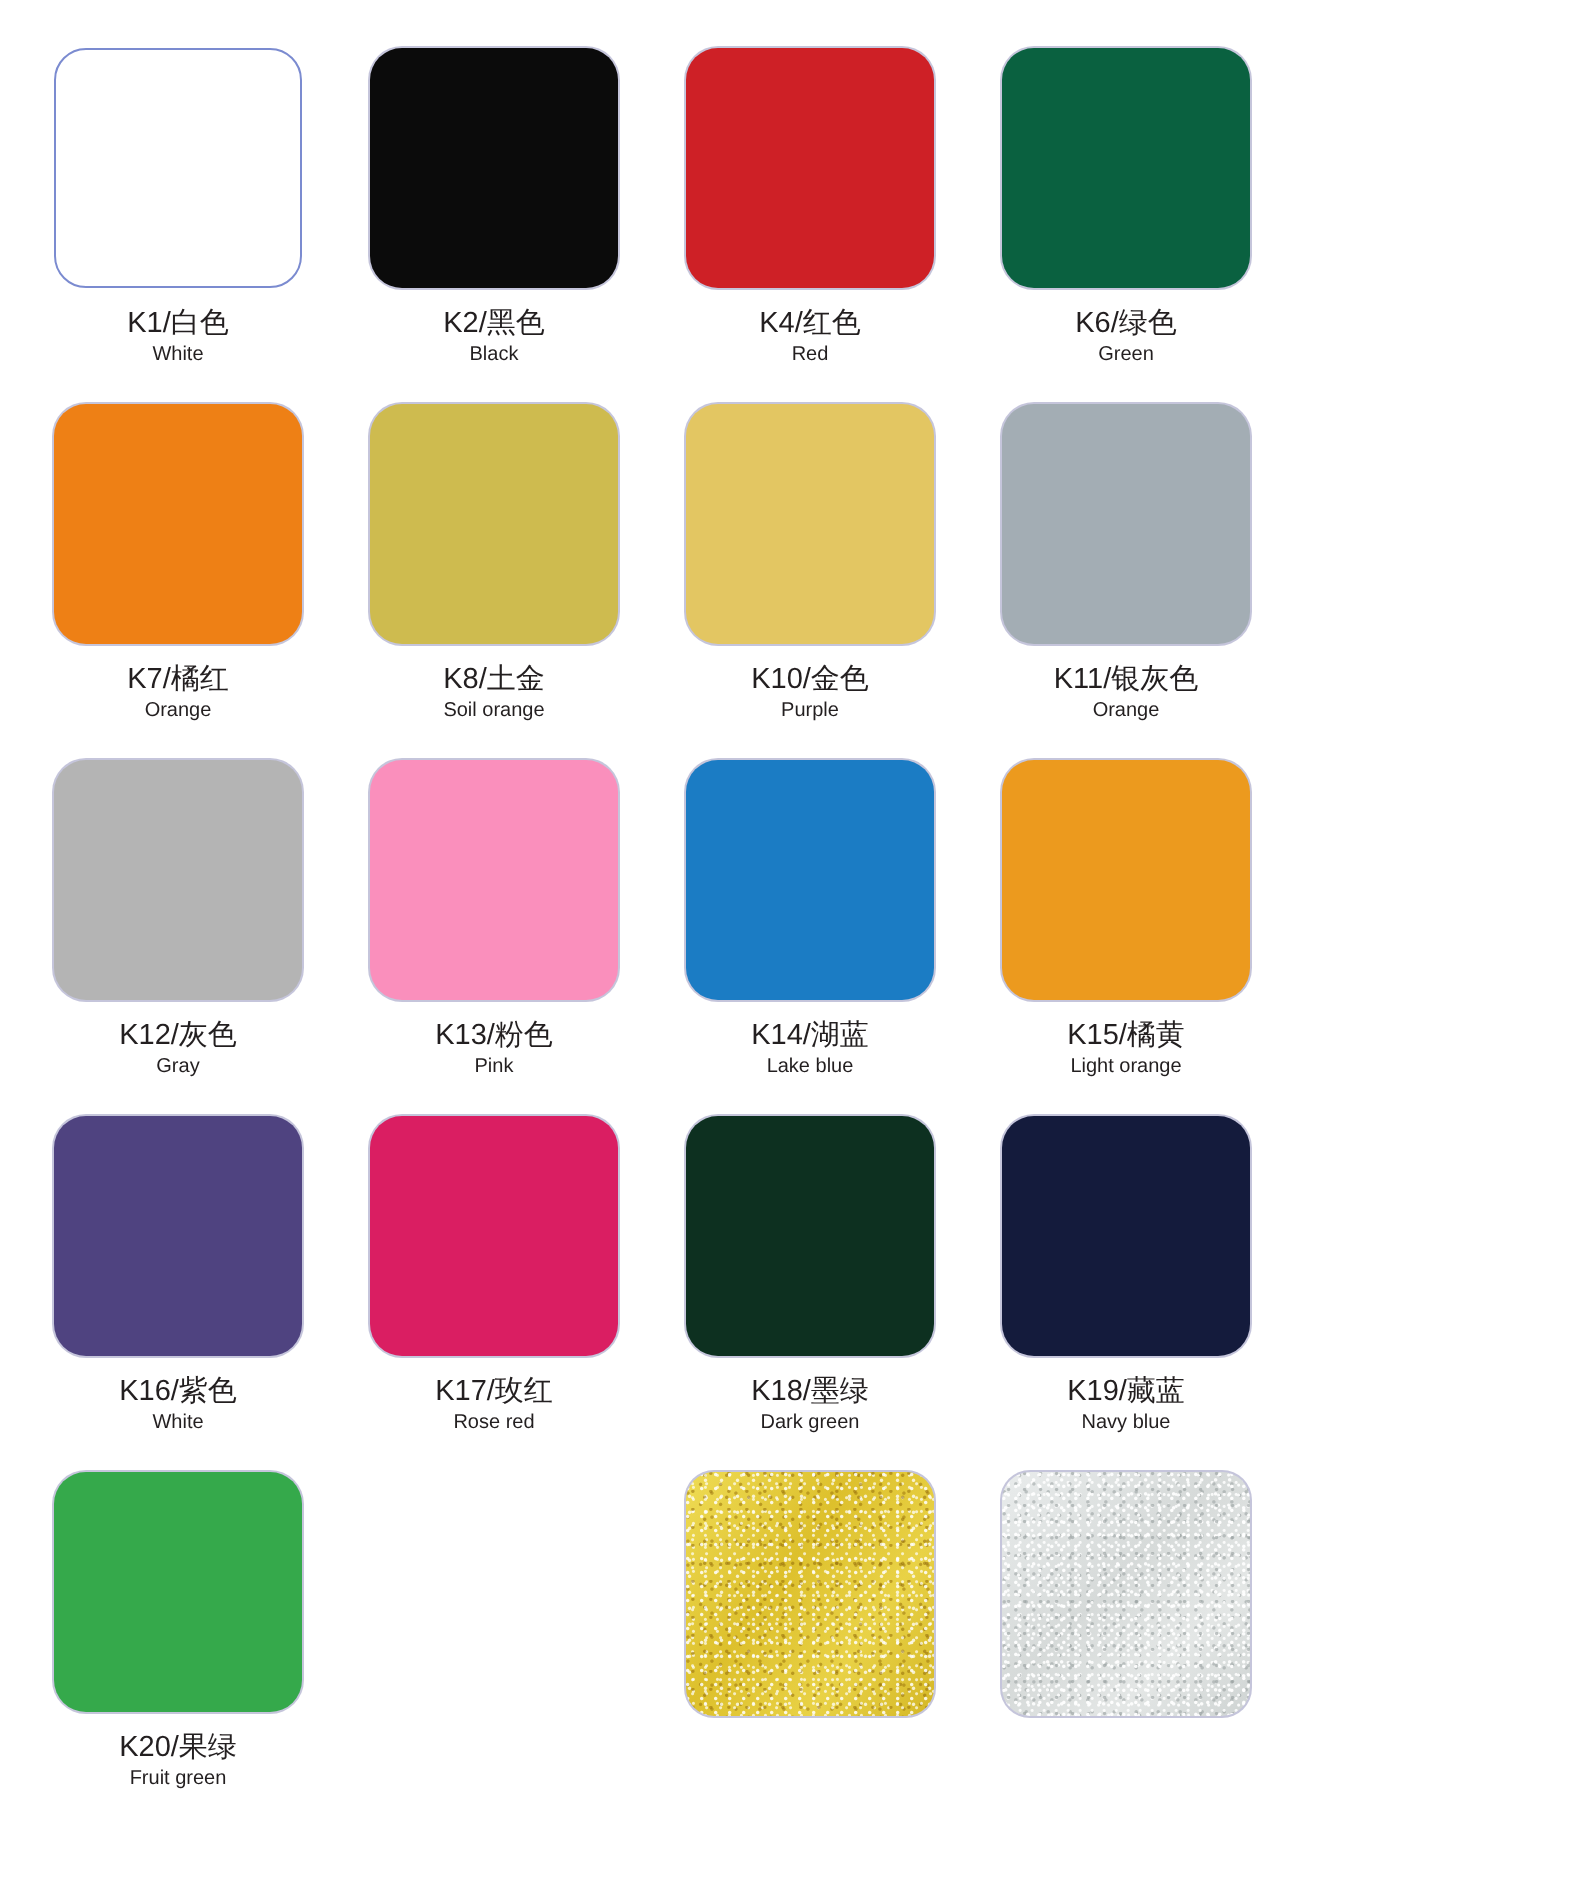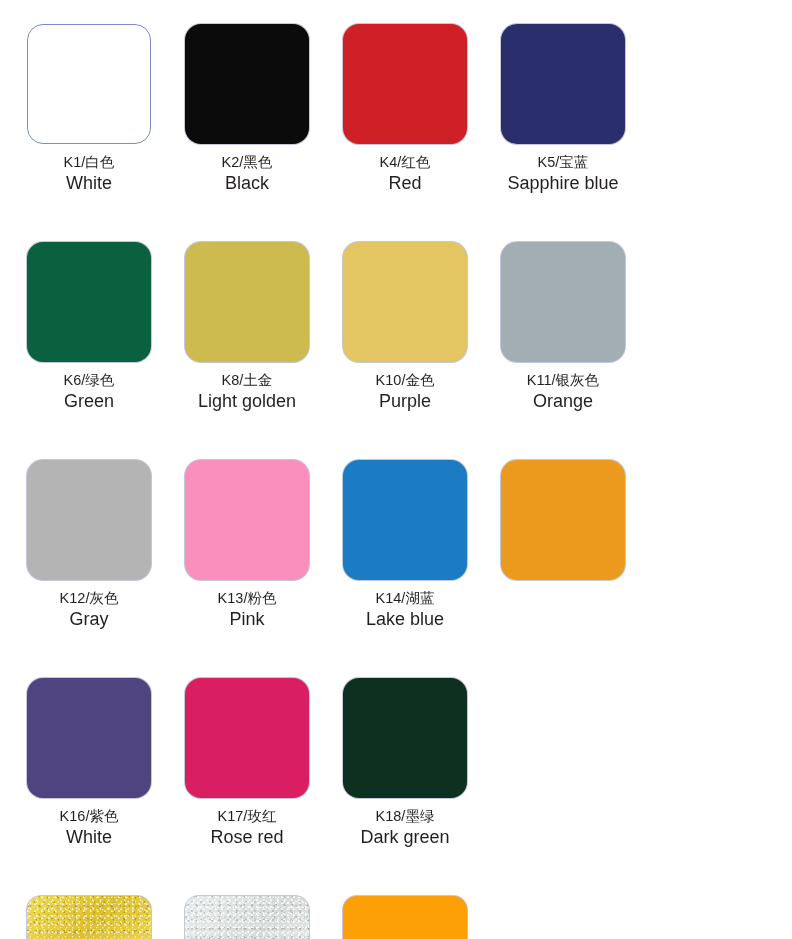--- a/index.html
+++ b/index.html
@@ -20,21 +20,21 @@
     width: 792px;
     box-sizing: border-box;
     padding: 24px 10px 0 10px;
     display: flex;
     flex-wrap: wrap;
     align-content: flex-start;
   }
 
   .swatch-cell {
     width: 158px;
-    height: 218px;
+    height: 178px;
     box-sizing: border-box;
     display: flex;
     flex-direction: column;
     align-items: center;
     position: relative;
   }
 
   .swatch-cell.row-last {
     height: 205px;
   }
@@ -98,21 +98,21 @@
     line-height: 1.28;
     color: #231f20;
   }
 
   .label-code {
     font-size: 14.5px;
     white-space: nowrap;
   }
 
   .label-en {
-    font-size: 18px;
+    font-size: 10px;
     white-space: nowrap;
   }
 
   .spacer-cell {
     width: 158px;
     height: 205px;
   }
 </style>
 </head>
 <body>
@@ -133,38 +133,38 @@
       </div>
     </div>
     <div class="swatch-cell">
       <div class="swatch-chip" style="background: rgb(206, 32, 38);"></div>
       <div class="swatch-labels">
         <div class="label-code">K4/红色</div>
         <div class="label-en">Red</div>
       </div>
     </div>
     <div class="swatch-cell">
-      <div class="swatch-chip" style="background: rgb(42, 47, 107);"></div>
-      <div class="swatch-labels">
-        <div class="label-code">K5/宝蓝</div>
-        <div class="label-en">Sapphire blue</div>
-      </div>
-    </div>
-    <div class="swatch-cell">
       <div class="swatch-chip" style="background: rgb(10, 97, 64);"></div>
       <div class="swatch-labels">
         <div class="label-code">K6/绿色</div>
         <div class="label-en">Green</div>
       </div>
     </div>
     <div class="swatch-cell">
+      <div class="swatch-chip" style="background: rgb(238, 128, 21);"></div>
+      <div class="swatch-labels">
+        <div class="label-code">K7/橘红</div>
+        <div class="label-en">Orange</div>
+      </div>
+    </div>
+    <div class="swatch-cell">
       <div class="swatch-chip" style="background: rgb(206, 187, 79);"></div>
       <div class="swatch-labels">
         <div class="label-code">K8/土金</div>
-        <div class="label-en">Light golden</div>
+        <div class="label-en">Soil orange</div>
       </div>
     </div>
     <div class="swatch-cell">
       <div class="swatch-chip" style="background: rgb(227, 198, 98);"></div>
       <div class="swatch-labels">
         <div class="label-code">K10/金色</div>
         <div class="label-en">Purple</div>
       </div>
     </div>
     <div class="swatch-cell">
@@ -190,40 +190,58 @@
     </div>
     <div class="swatch-cell">
       <div class="swatch-chip" style="background: rgb(27, 124, 196);"></div>
       <div class="swatch-labels">
         <div class="label-code">K14/湖蓝</div>
         <div class="label-en">Lake blue</div>
       </div>
     </div>
     <div class="swatch-cell">
       <div class="swatch-chip" style="background: rgb(236, 154, 30);"></div>
+      <div class="swatch-labels">
+        <div class="label-code">K15/橘黄</div>
+        <div class="label-en">Light orange</div>
+      </div>
     </div>
     <div class="swatch-cell">
       <div class="swatch-chip" style="background: rgb(79, 67, 128);"></div>
       <div class="swatch-labels">
         <div class="label-code">K16/紫色</div>
         <div class="label-en">White</div>
       </div>
     </div>
     <div class="swatch-cell">
       <div class="swatch-chip" style="background: rgb(218, 30, 98);"></div>
       <div class="swatch-labels">
         <div class="label-code">K17/玫红</div>
         <div class="label-en">Rose red</div>
       </div>
     </div>
     <div class="swatch-cell">
       <div class="swatch-chip" style="background: rgb(13, 48, 32);"></div>
       <div class="swatch-labels">
         <div class="label-code">K18/墨绿</div>
         <div class="label-en">Dark green</div>
+      </div>
+    </div>
+    <div class="swatch-cell">
+      <div class="swatch-chip" style="background: rgb(20, 27, 60);"></div>
+      <div class="swatch-labels">
+        <div class="label-code">K19/藏蓝</div>
+        <div class="label-en">Navy blue</div>
+      </div>
+    </div>
+    <div class="swatch-cell">
+      <div class="swatch-chip" style="background: rgb(53, 169, 75);"></div>
+      <div class="swatch-labels">
+        <div class="label-code">K20/果绿</div>
+        <div class="label-en">Fruit green</div>
       </div>
     </div>
     <div class="spacer-cell"></div>
     <div class="swatch-cell row-last">
       <div class="swatch-chip tex-gold"></div>
     </div>
     <div class="swatch-cell row-last">
       <div class="swatch-chip tex-silver"></div>
     </div>
     <div class="swatch-cell row-last">

